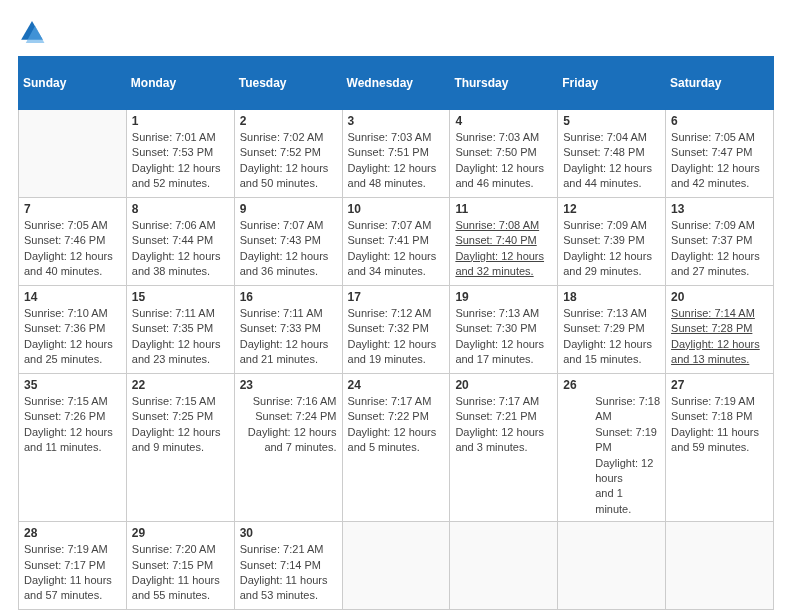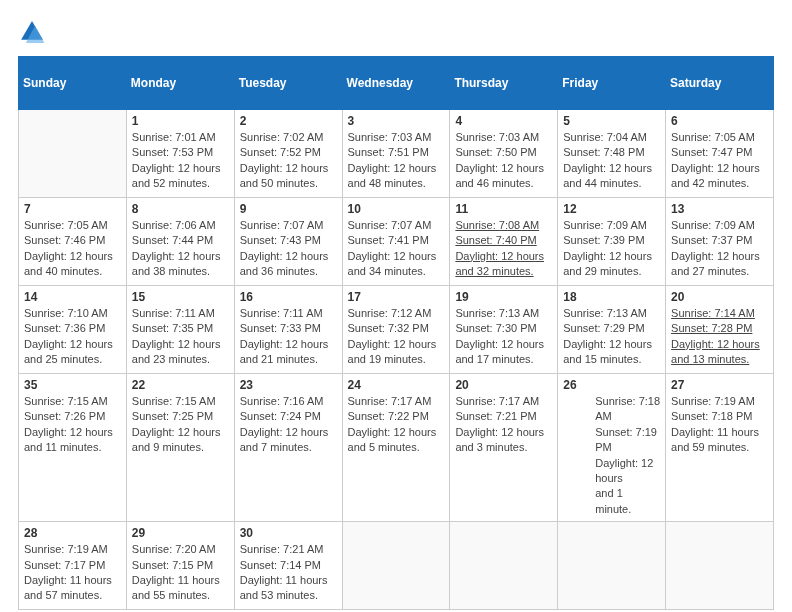--- a/index.html
+++ b/index.html
@@ -287,21 +287,21 @@
           </td>
           <td>
             <div class="day-num">22</div>
             <div class="day-info" style="white-space: pre-line;">Sunrise: 7:15 AM
 Sunset: 7:25 PM
 Daylight: 12 hours
 and 9 minutes.</div>
           </td>
           <td>
             <div class="day-num">23</div>
-            <div class="day-info" style="white-space: pre-line;">Sunrise: 7:16 AM
+            <div class="day-info" style="white-space: pre-line; text-align: right;">Sunrise: 7:16 AM
 Sunset: 7:24 PM
 Daylight: 12 hours
 and 7 minutes.</div>
           </td>
           <td>
             <div class="day-num">24</div>
             <div class="day-info" style="white-space: pre-line;">Sunrise: 7:17 AM
 Sunset: 7:22 PM
 Daylight: 12 hours
 and 5 minutes.</div>

